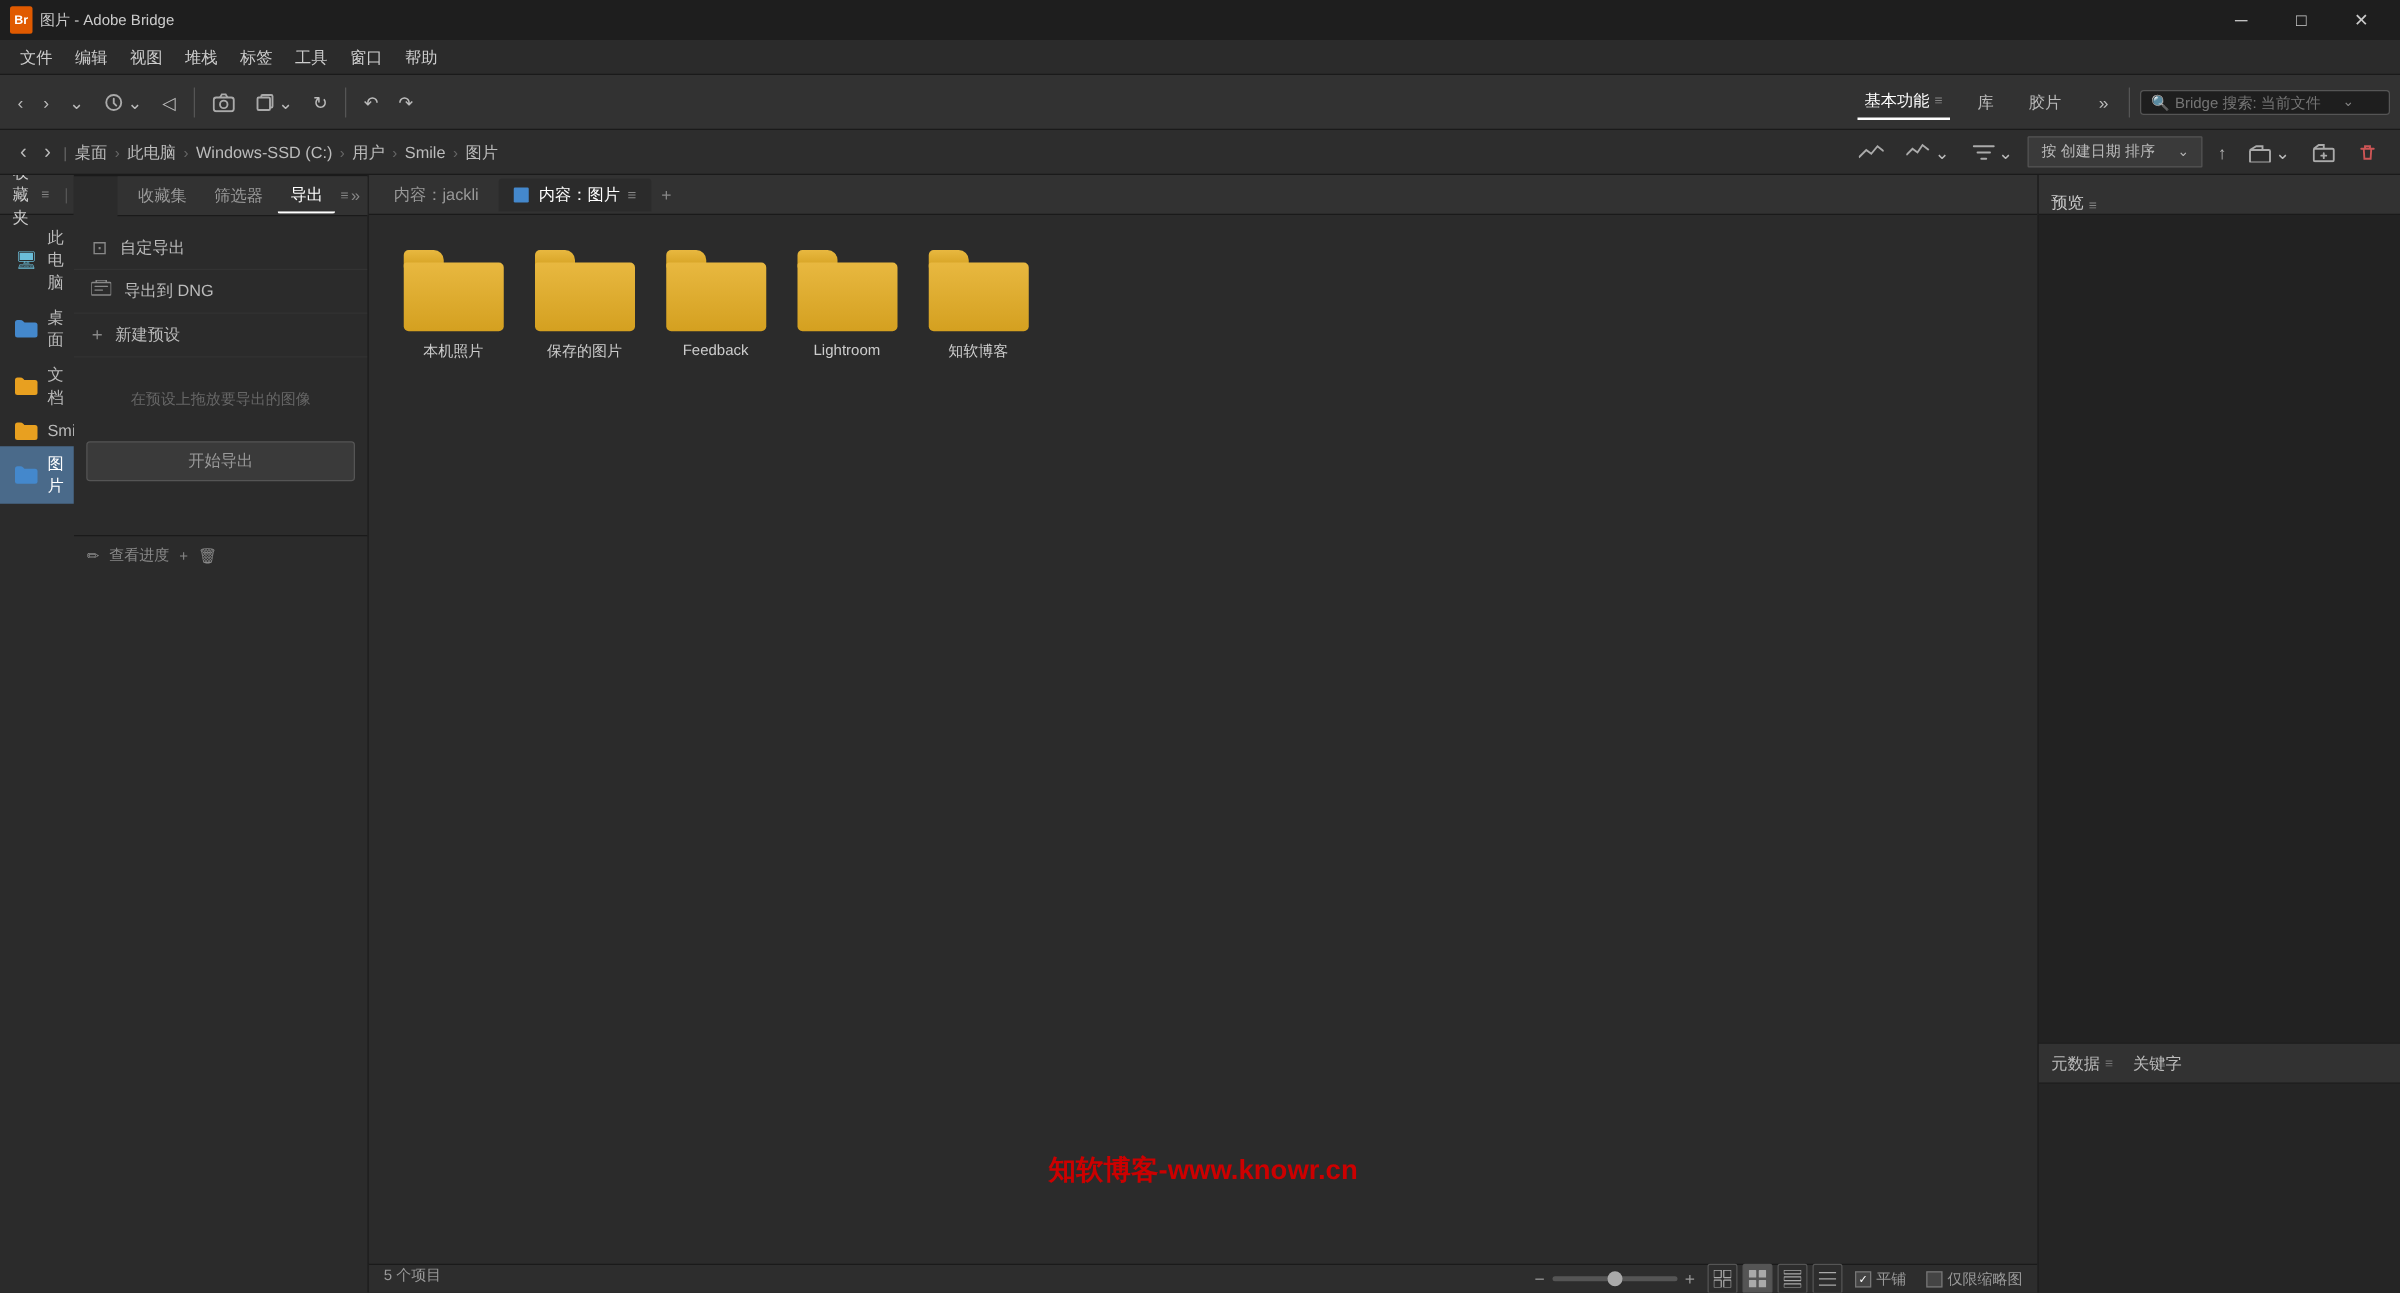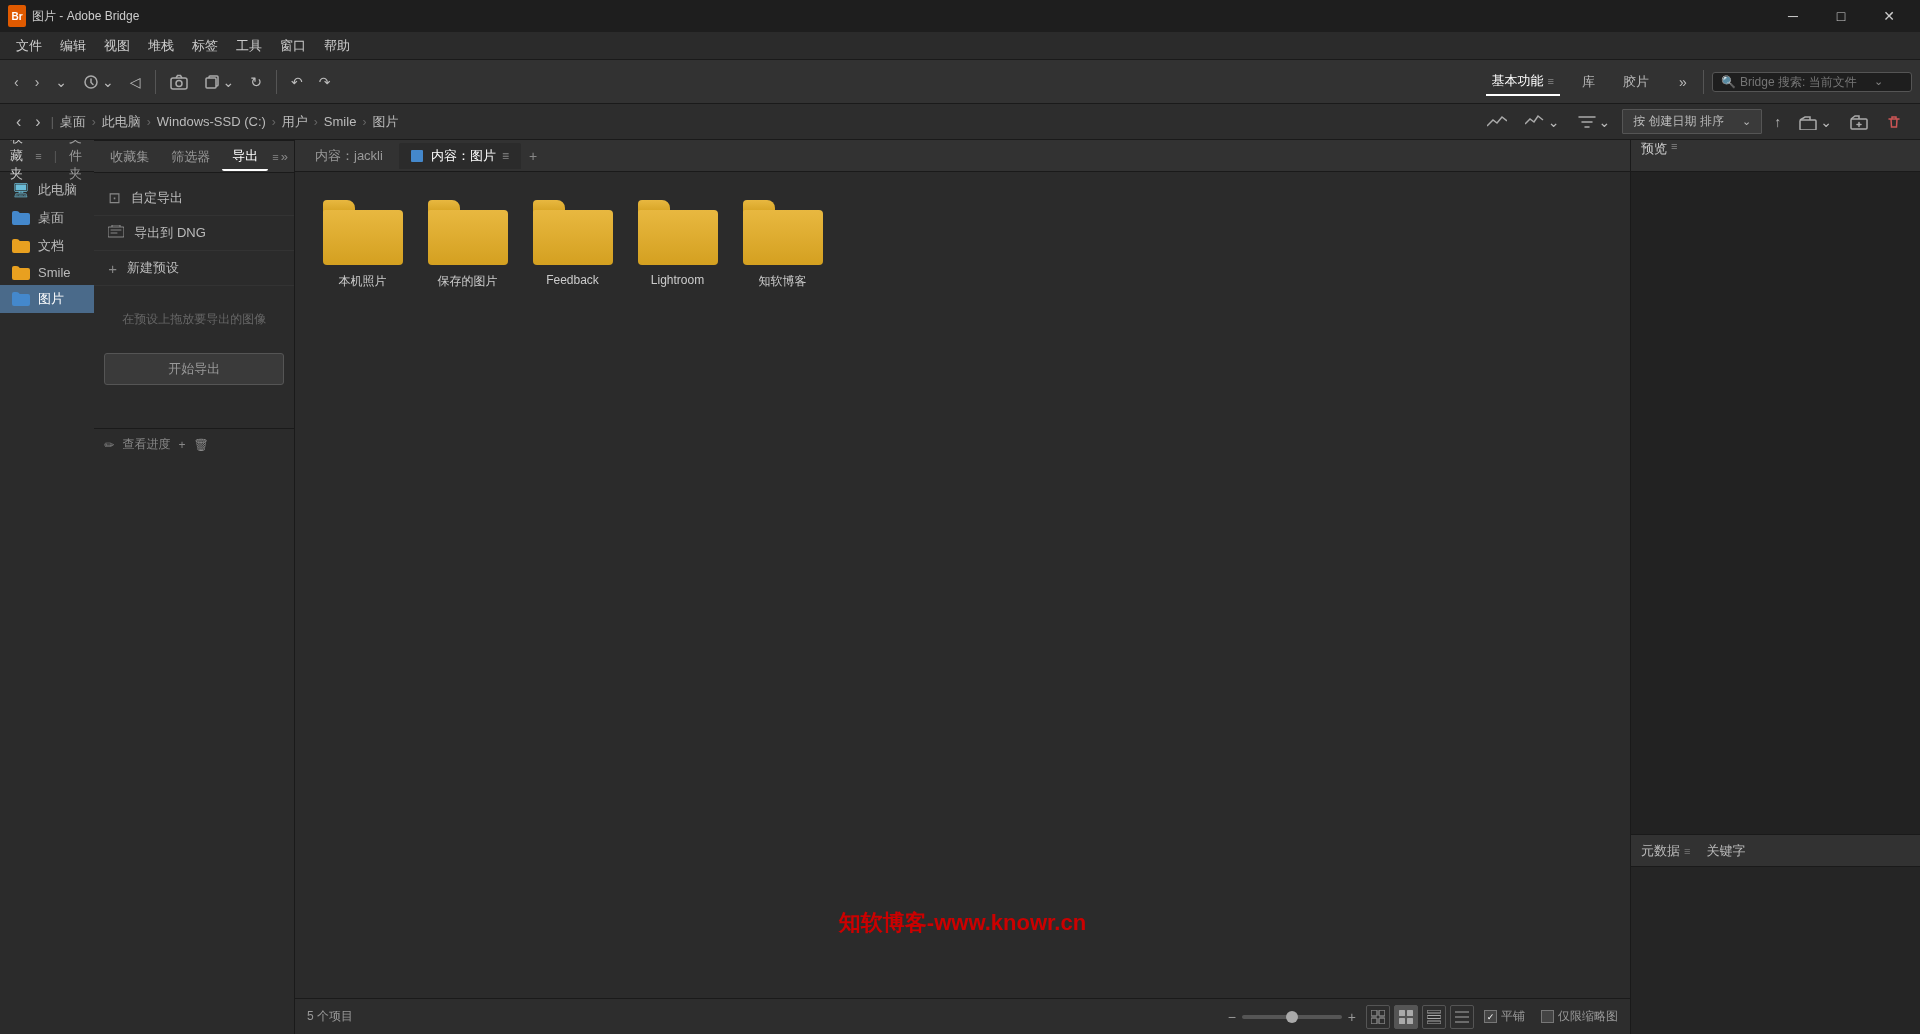--- a/index.html
+++ b/index.html
@@ -309,20 +309,21 @@
       flex-direction: column;
     }
     .bottom-tabs {
       height: 32px;
       background: #323232;
       display: flex;
       align-items: center;
       padding: 0 6px;
       gap: 2px;
       border-bottom: 1px solid #1a1a1a;
+      margin-left: 35px;
     }
     .bottom-tab {
       padding: 4px 10px;
       font-size: 13px;
       color: #999;
       cursor: pointer;
       border-radius: 2px;
     }
     .bottom-tab.active {
       color: #fff;
@@ -466,25 +467,24 @@
     .folder-label {
       font-size: 12px;
       color: #ccc;
       text-align: center;
       max-width: 90px;
       word-break: break-all;
     }
 
     
     #status-bar {
-      height: 36px;
+      height: 23px;
       background: #2d2d2d;
       border-top: 1px solid #1a1a1a;
       display: flex;
-      align-items: center;
       padding: 0 12px;
       gap: 10px;
     }
     .status-count { font-size: 12px; color: #999; }
     .status-spacer { flex: 1; }
     .zoom-controls {
       display: flex;
       align-items: center;
       gap: 6px;
     }
@@ -537,21 +537,21 @@
     }
     #preview-section {
       flex: 1;
       display: flex;
       flex-direction: column;
     }
     .right-panel-header {
       height: 32px;
       background: #323232;
       display: flex;
-      align-items: flex-start;
+      align-items: flex-end;
       padding: 0 10px;
       border-bottom: 1px solid #1a1a1a;
     }
     #preview-area {
       flex: 1;
       background: #222;
       display: flex;
       align-items: center;
       justify-content: center;
     }

